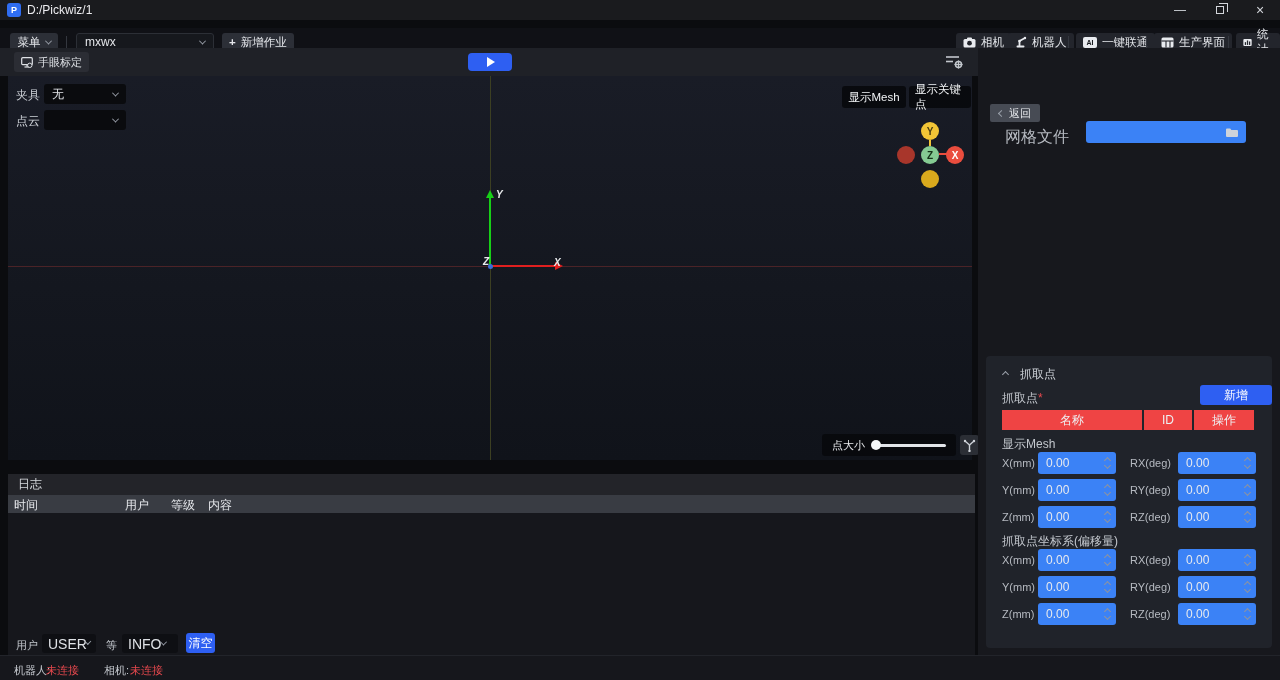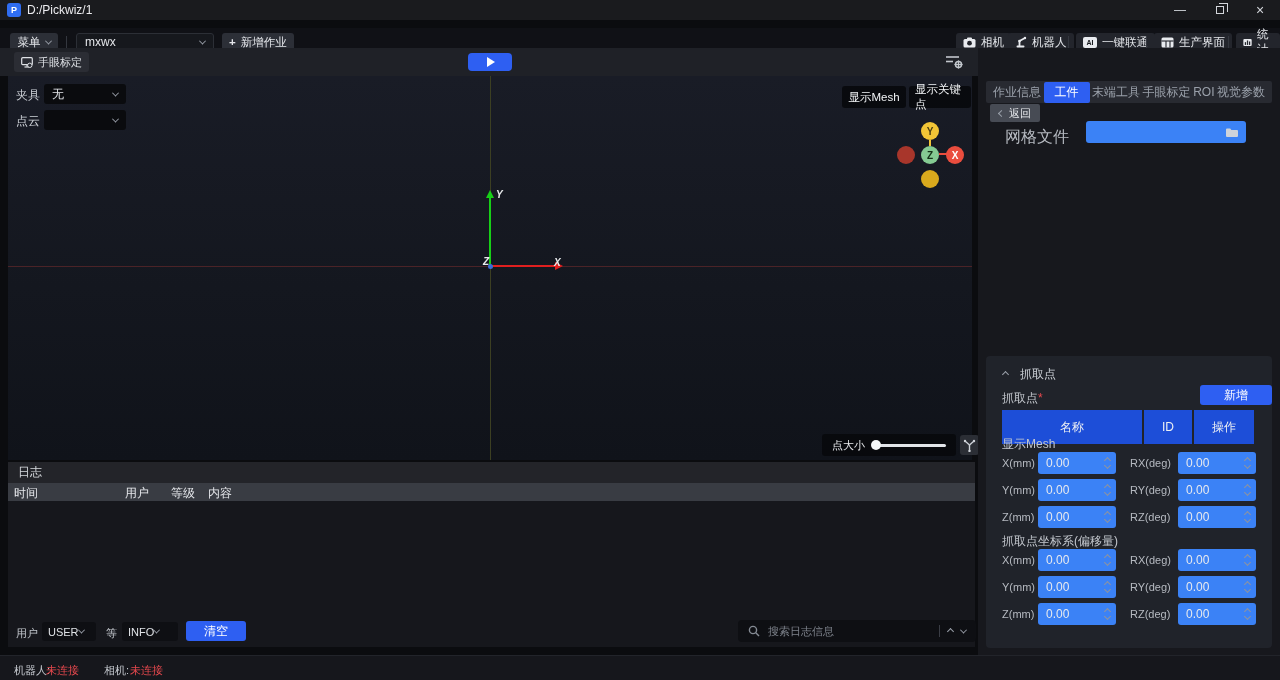--- a/index.html
+++ b/index.html
@@ -64,29 +64,29 @@
   justify-content:center;font-size:10px;font-weight:bold}
 .axis-lab{position:absolute;color:#e8eaec;font-size:10px;font-weight:bold;font-style:italic}
 .psbox{position:absolute;left:814px;top:358px;width:134px;height:22px;background:rgba(8,9,12,.9);
   border-radius:3px;display:flex;align-items:center;gap:8px;padding:0 10px}
 .pstrack{position:relative;flex:1;height:3px;background:#e2e5e9;border-radius:2px}
 .psknob{position:absolute;left:-2px;top:-3.5px;width:10px;height:10px;border-radius:50%;background:#f4f6f8}
 .toolsq{position:absolute;left:952px;top:359px;width:19px;height:20px;background:#2b2e35;
   border-radius:3px;display:flex;align-items:center;justify-content:center}
 
 
-.logpanel{position:absolute;left:8px;top:462px;width:967px;height:185px;background:#0f766e}
+.logpanel{position:absolute;left:8px;top:474px;width:967px;height:185px;background:#0f766e}
 .logtitle{position:absolute;left:0;top:0;width:967px;height:21px;background:#232429;
   display:flex;align-items:center;padding-left:10px;color:#d7dade}
 .logcols{position:absolute;left:0;top:21px;width:967px;height:18px;background:#393c43;
   color:#e6e8ec;font-size:12px}
 .logcols span{position:absolute;top:2px}
 .fsel{position:absolute;top:160px;height:19px;background:#0e0f13;border-radius:3px;
   display:flex;align-items:center;justify-content:flex-start;padding:0 6px;
-  color:#dfe2e6;font-size:11px}
+  color:#dfe2e6;font-size:14px}
 .flab{position:absolute;top:164px;color:#c3c7cd;font-size:11px}
 .btn-blue{background:#2e5ff2;color:#fff;border:none;border-radius:3px;font-size:12px;
   display:flex;align-items:center;justify-content:center;font-family:inherit}
 .searchbox{position:absolute;left:730px;top:158px;width:238px;height:22px;background:#0e0f13;
   border-radius:4px;display:flex;align-items:center;padding:0 10px;gap:8px}
 .searchbox input{flex:1;background:transparent;border:none;outline:none;color:#dfe2e6;
   font-size:11px;font-family:inherit;min-width:0}
 .searchbox input::placeholder{color:#7e838c}
 .sdiv{width:1px;height:12px;background:#3a3d45}
 
@@ -102,21 +102,21 @@
   display:flex;align-items:center;gap:5px;padding:0 9px;color:#e6e8ec;font-size:11px}
 .plab{position:absolute;color:#b6bac1;font-size:16px}
 .darkinput{position:absolute;background:#3b82f6;border-radius:3px;display:flex;align-items:center}
 .darkinput input{flex:1;min-width:0;background:transparent;border:none;outline:none;
   color:#e8eaee;font-size:12px;padding-left:8px;font-family:inherit}
 .arrows{display:flex;flex-direction:column;gap:3px;padding-right:6px;align-items:center}
 .arrows i{width:5px;height:5px;border-right:1.2px solid #8d93a0;border-bottom:1.2px solid #8d93a0;display:block}
 .arrows i.u{transform:rotate(225deg)}
 .arrows i.d{transform:rotate(45deg);margin-top:-3px}
 .graspcard{position:absolute;left:986px;top:356px;width:286px;height:292px;background:#20232a;border-radius:4px}
-.thcell{position:absolute;top:54px;height:34px;background:#1d4ed8;color:#eef0f3;font-size:12px;
+.thcell{position:absolute;top:54px;height:20px;background:#ef4444;color:#eef0f3;font-size:12px;
   display:flex;align-items:center;justify-content:center}
 .clab{position:absolute;color:#b6bac1;font-size:11px}
 
 
 .statusbar{position:absolute;left:0;top:655px;width:1280px;height:25px;background:#16171c;
   border-top:1px solid #22242a}
 .statusbar span{position:absolute;top:7px;font-size:11px}
 .red{color:#e5484d}
 .gray{color:#c3c7cd}
 svg{display:block}
@@ -287,44 +287,26 @@
     <span class="flab" style="left:8px">用户</span>
     <div class="fsel" style="left:34px;width:54px">
       <span>USER</span>
       <span class="chv sm"></span>
     </div>
     <span class="flab" style="left:98px">等</span>
     <div class="fsel" style="left:114px;width:56px">
       <span>INFO</span>
       <span class="chv sm"></span>
     </div>
-    <button class="btn-blue abs" style="left:178px;top:159px;width:60px;height:20px">清空</button>
-
-    <div class="searchbox">
-      <svg width="12" height="12" viewBox="0 0 12 12">
-        <circle cx="5" cy="5" r="3.6" fill="none" stroke="#858b94" stroke-width="1.4"></circle>
-        <line x1="7.8" y1="7.8" x2="11" y2="11" stroke="#858b94" stroke-width="1.4"></line>
-      </svg>
-      <input placeholder="搜索日志信息" style="">
-      <span class="sdiv"></span>
-      <span class="chv sm up"></span>
-      <span class="chv sm"></span>
-    </div>
+    <button class="btn-blue abs" style="left:178px;top:159px;width:29px;height:20px">清空</button>
+
   </div>
 
   <div class="rpanel">
 
-    <div class="tabsrow">
-      <span class="tab">作业信息</span>
-      <span class="tab active">工件</span>
-      <span class="tab">末端工具</span>
-      <span class="tab">手眼标定</span>
-      <span class="tab">ROI</span>
-      <span class="tab">视觉参数</span>
-    </div>
 
     <div class="backbtn">
       <span class="chv sm left"></span>
       <span>返回</span>
     </div>
 
     <span class="plab" style="left:27px;top:79px">网格文件</span>
     <div class="darkinput" style="left:108px;top:73px;width:160px;height:22px">
       <input style="">
       <svg width="14" height="11" viewBox="0 0 14 11" style="margin-right:7px">

